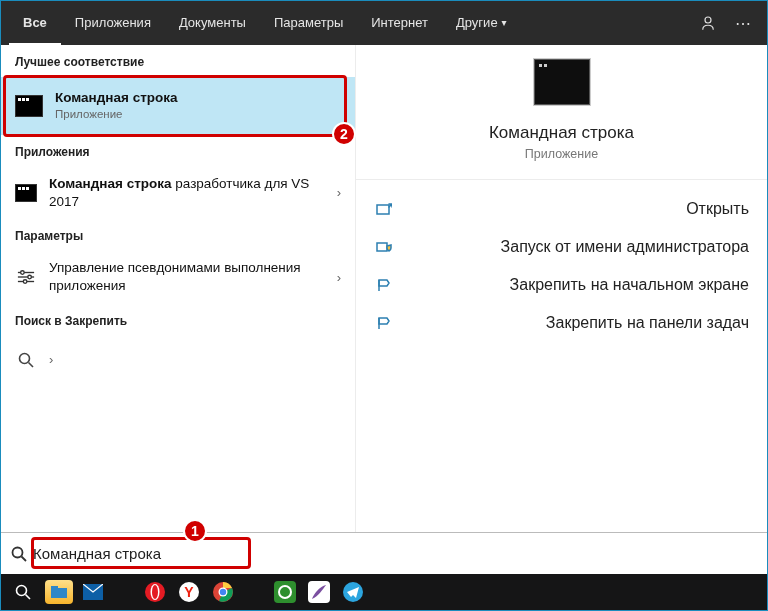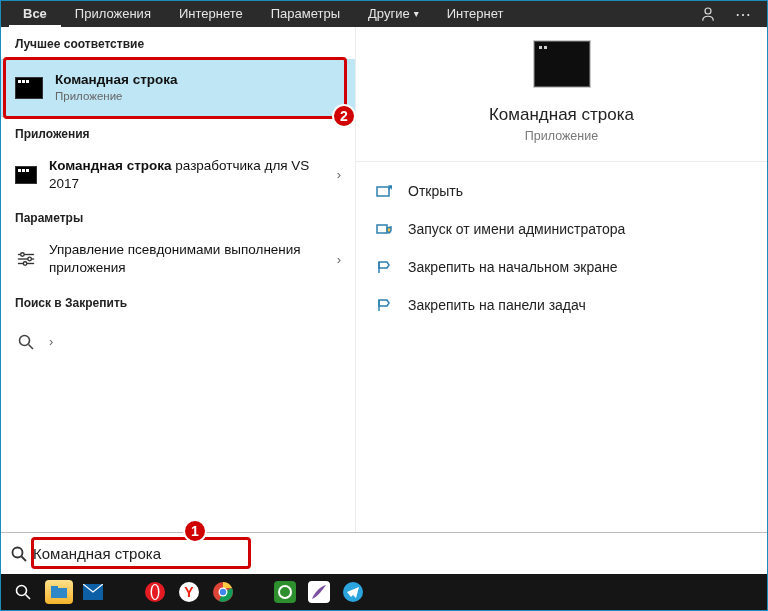--- a/index.html
+++ b/index.html
@@ -1,19 +1,19 @@
 <!DOCTYPE html>
 <html><head>
 <meta charset="utf-8">
 <style>
   * { box-sizing: border-box; margin: 0; padding: 0; }
   body { font-family: 'Segoe UI', Tahoma, sans-serif; font-size: 13px; background: #fff; width: 768px; height: 611px; overflow: hidden; position: relative; }
   .frame { border: 1px solid #1a8cbd; width: 768px; height: 611px; display: flex; flex-direction: column; background: #fff; }
   
-  .tabs { background: #2b2b2b; color: #ddd; height: 26px; display: flex; align-items: stretch; padding: 0 8px; }
+  .tabs { background: #2b2b2b; color: #ddd; height: 44px; display: flex; align-items: stretch; padding: 0 8px; }
   .tab { display: flex; align-items: center; padding: 0 14px; font-size: 13px; color: #e5e5e5; cursor: pointer; border-bottom: 2px solid transparent; }
   .tab.active { border-bottom: 2px solid #fff; font-weight: 600; }
   .tabs-spacer { flex: 1; }
   .tabs-right { display: flex; align-items: center; gap: 18px; padding-right: 8px; }
   .chev { font-size: 10px; margin-left: 4px; }
   .icon-btn { color: #ddd; font-size: 16px; cursor: pointer; }
   
   .main { flex: 1; display: flex; overflow: hidden; }
   .left { width: 355px; border-right: 1px solid #ececec; display: flex; flex-direction: column; background: #fff; }
   .right { flex: 1; background: #fff; padding-top: 14px; }
@@ -31,47 +31,47 @@
   .sel-box { position: absolute; border: 3px solid #d00000; border-radius: 4px; pointer-events: none; }
   .badge { position: absolute; width: 24px; height: 24px; border-radius: 50%; background: #d00000; border: 2px solid #fff; color: #fff; font-weight: 700; font-size: 14px; display: flex; align-items: center; justify-content: center; z-index: 5; }
   .list-icon { width: 22px; flex-shrink: 0; display: flex; justify-content: center; color: #555; }
   
   .preview { display: flex; flex-direction: column; align-items: center; padding: 0 24px 18px; border-bottom: 1px solid #ececec; }
   .prev-thumb { width: 56px; height: 46px; background: #0e0e0e; border: 1px solid #555; margin-bottom: 18px; position: relative; box-shadow: 0 0 0 1px #ccc; }
   .prev-thumb::after { content: ''; position: absolute; left: 4px; top: 4px; width: 3px; height: 3px; background: #ccc; box-shadow: 5px 0 #ccc; }
   .prev-title { font-size: 17px; color: #222; margin-bottom: 4px; text-align: center; }
   .prev-sub { font-size: 12.5px; color: #777; }
   .actions { padding: 10px 18px; display: flex; flex-direction: column; }
-  .act { display: flex; align-items: center; gap: 14px; height: 38px; font-size: 14px; color: #222; cursor: pointer; }
+  .act { display: flex; align-items: center; gap: 14px; height: 38px; font-size: 16px; color: #222; cursor: pointer; justify-content: space-between; }
   .act .ai { width: 20px; display: flex; justify-content: center; color: #3a8bbd; }
   
   .searchbar-wrap { height: 42px; border-top: 1px solid #bbb; display: flex; align-items: center; padding: 0 10px; background: #fff; position: relative; }
   .searchbar-wrap .mag { color: #555; font-size: 15px; margin-right: 6px; }
   .search-input { flex: 1; border: none; outline: none; font-size: 15px; color: #222; background: transparent; }
   
   .taskbar { height: 36px; background: #151516; display: flex; align-items: center; padding: 0 6px; gap: 6px; }
   .tb-ico { width: 32px; height: 28px; display: flex; align-items: center; justify-content: center; color: #fff; font-size: 15px; border-radius: 2px; }
   .tb-ico.app { width: 28px; height: 24px; border-radius: 4px; }
   svg { display: block; }
 </style>
 </head>
 <body>
 
 <div class="frame">
 
   <div class="tabs">
     <div class="tab active">Все</div>
     <div class="tab">Приложения</div>
-    <div class="tab">Интернете</div>
+    <div class="tab">Документы</div>
     <div class="tab">Параметры</div>
+    <div class="tab">Интернет</div>
     <div class="tab">
         <span>Другие</span>
         <span class="chev">▾</span>
       </div>
-    <div class="tab">Интернет</div>
     <div class="tabs-spacer"></div>
     <div class="tabs-right">
       <span class="icon-btn">
         <svg width="18" height="18" viewBox="0 0 24 24" fill="none" stroke="currentColor" stroke-width="1.6">
             <circle cx="12" cy="8" r="4"></circle>
             <path d="M5 21c0-4 3-6 7-6s7 2 7 6"></path>
           </svg>
       </span>
       <span class="icon-btn">⋯</span>
     </div>

